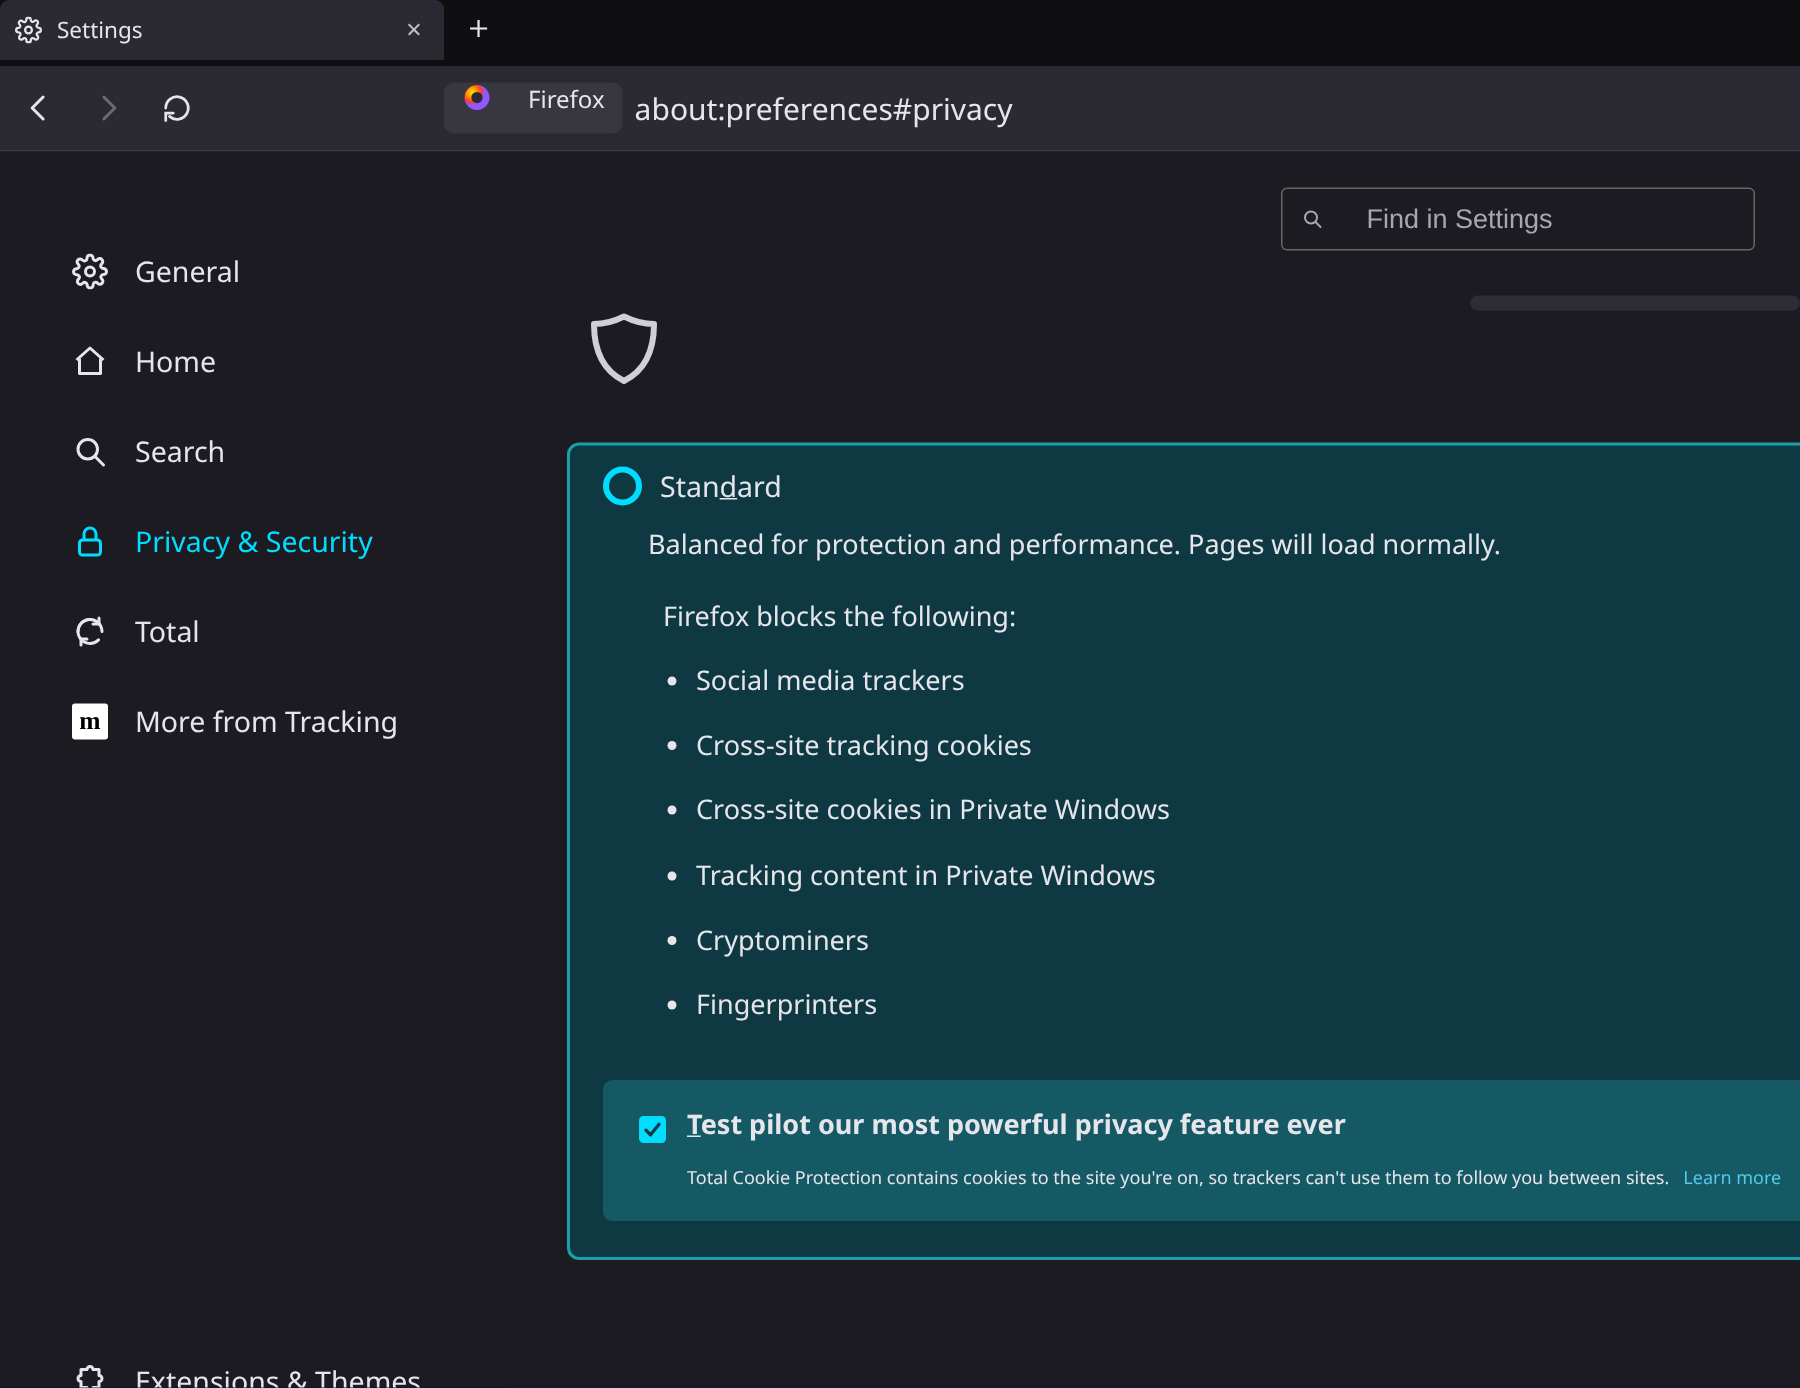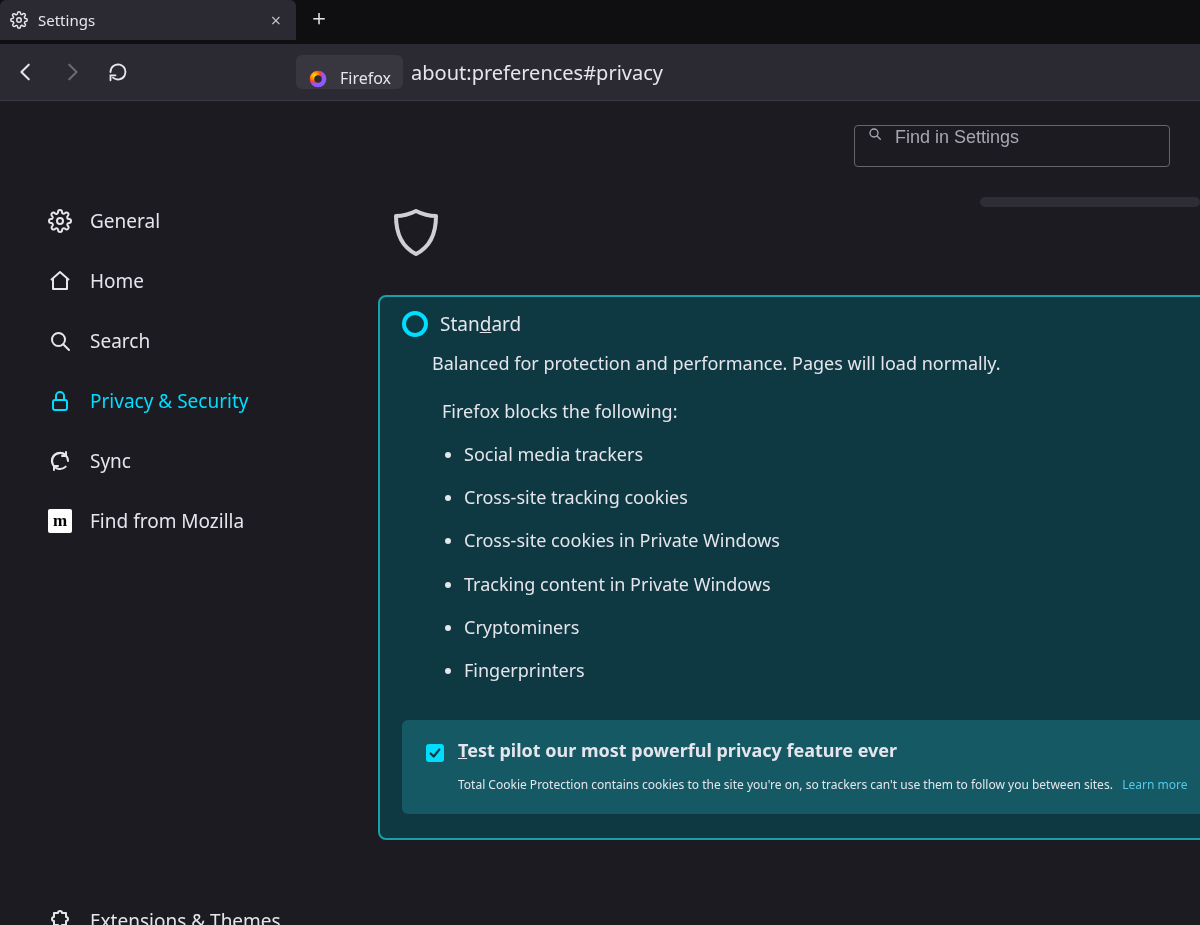--- a/index.html
+++ b/index.html
@@ -31,35 +31,35 @@
   .tab .icon{width:18px;height:18px}
   .tab .title{flex:1}
   .tab .close{width:20px;text-align:center;font-size:18px;color:var(--text-dim);cursor:pointer}
   .newtab{width:34px;height:34px;margin-left:6px;display:flex;align-items:center;justify-content:center;color:var(--text);font-size:22px;cursor:pointer}
 
   
   .toolbar{height:56px;background:var(--toolbar);display:flex;align-items:center;gap:10px;padding:0 8px;border-bottom:1px solid #3a3944}
   .tbtn{width:36px;height:36px;display:flex;align-items:center;justify-content:center;color:var(--text);border-radius:4px;cursor:pointer}
   .tbtn.disabled{color:#6b6a72;cursor:default}
   .urlzone{flex:1;display:flex;align-items:center;height:40px;margin-left:150px}
-  .chip{display:flex;align-items:flex-end;gap:12px;height:34px;padding:0 12px;background:#38373f;border-radius:6px;margin-right:8px}
+  .chip{display:flex;align-items:flex-start;gap:24px;height:34px;padding:0 12px;background:#38373f;border-radius:6px;margin-right:8px}
   .fx-logo{width:20px;height:20px}
   .urltext{color:var(--text);font-size:20px}
 
   
   .content{display:flex;height:calc(925px - 44px - 56px);background:var(--content-bg);position:relative}
-  .sidebar{width:300px;padding-top:94px;padding-left:48px;flex-shrink:0}
+  .sidebar{width:300px;padding-top:54px;padding-left:48px;flex-shrink:0}
   .sbitem{display:flex;align-items:center;gap:18px;height:52px;font-size:19px;color:var(--text);cursor:pointer;margin-bottom:8px}
   .sbitem.active{color:var(--accent)}
   .sbitem .sicon{width:24px;height:24px;flex-shrink:0;display:flex;align-items:center;justify-content:center}
   .sb-bottom{position:absolute;left:48px;bottom:-8px;display:flex;align-items:center;gap:18px;font-size:19px;color:var(--text);cursor:pointer}
 
   .main{flex:1;padding:10px 30px 0 30px;position:relative;overflow:hidden}
   .searchwrap{position:absolute;top:24px;right:30px}
-  .searchbox{width:290px;height:40px;border:1px solid var(--search-border);border-radius:4px;display:flex;align-items:flex-start;padding:0 12px;gap:10px;background:transparent}
+  .searchbox{width:290px;height:40px;border:1px solid var(--search-border);border-radius:4px;display:flex;align-items:center;padding:0 12px;gap:26px;background:transparent}
   .searchbox input{background:transparent;border:none;outline:none;color:var(--text);font-size:18px;width:100%}
   .searchbox input::placeholder{color:#a8a7b1}
 
   .intro{display:flex;gap:20px;margin-top:94px;margin-left:10px;max-width:620px}
   .shield{width:56px;height:56px;flex-shrink:0}
   .intro-text{font-size:18px;line-height:1.7;color:var(--text)}
   .link{color:#56c8ea;cursor:pointer}
 
   .card{margin-top:34px;border:2px solid #1aa0a7;border-radius:8px;background:var(--panel-bg);padding:14px 22px 24px 22px;width:812px}
   .card-head{display:flex;align-items:center;gap:12px}
@@ -182,27 +182,27 @@
     <div class="sbitem">
       <span class="sicon">
         <svg viewBox="0 0 24 24" width="24" height="24" fill="none" stroke="currentColor" stroke-width="2" stroke-linecap="round">
             <path d="M20 12a8 8 0 1 0-2.3 5.6"></path>
             <polyline points="20 4 20 12 12 12" transform="rotate(20 16 8)" opacity="0"></polyline>
             <path d="M4 12a8 8 0 0 1 14-5.3"></path>
             <polyline points="18 3 18 7 14 7"></polyline>
             <polyline points="6 21 6 17 10 17"></polyline>
           </svg>
       </span>
-      <span>Sync</span>
+      <span>Total</span>
     </div>
     <div class="sbitem">
       <span class="sicon">
         <span class="mbox">m</span>
       </span>
-      <span>Find from Mozilla</span>
+      <span>More from Tracking</span>
     </div>
   </div>
 
   <div class="sb-bottom">
     <span class="sicon">
       <svg viewBox="0 0 24 24" width="24" height="24" fill="none" stroke="currentColor" stroke-width="2" stroke-linejoin="round">
           <path d="M14 4a2 2 0 1 0-4 0H6v4a2 2 0 1 0 0 4v4h4a2 2 0 1 0 4 0h4v-4a2 2 0 1 0 0-4V4z"></path>
         </svg>
     </span>
     <span>Extensions &amp; Themes</span>

